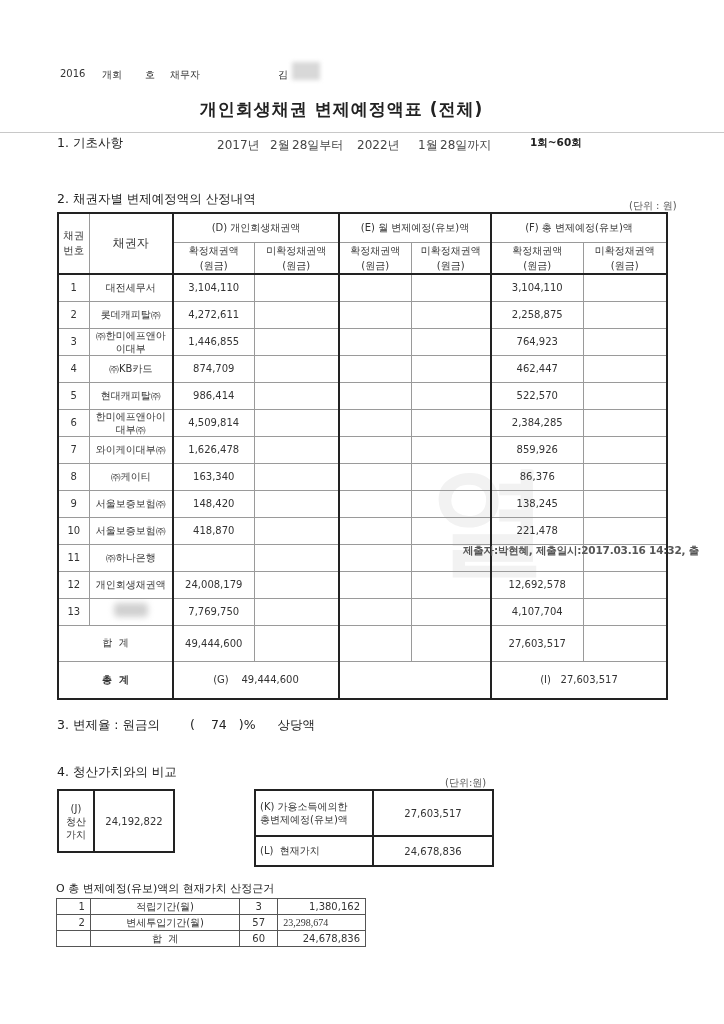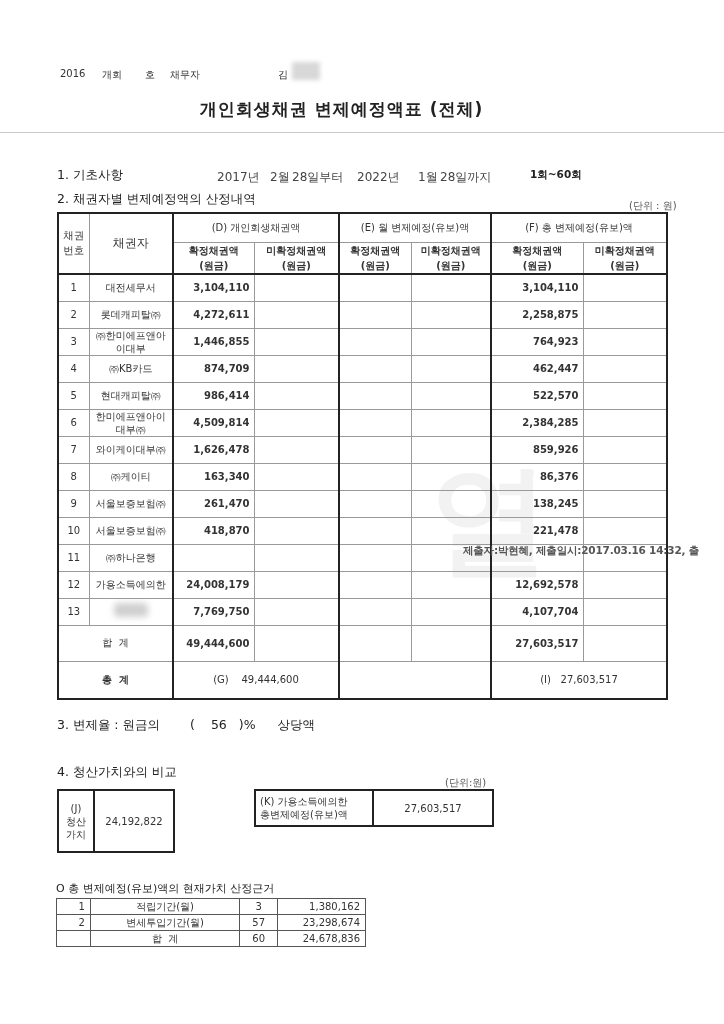--- a/index.html
+++ b/index.html
@@ -7,27 +7,27 @@
     width:724px; height:1024px; background:#ffffff; position:relative; overflow:hidden;
     font-family:"DejaVu Sans", "Liberation Sans", sans-serif; color:#2a2a2a;
   }
   .small { font-size:12px; color:#444; }
   .hdr-line { position:absolute; left:0; top:68px; font-size:10px; color:#333; }
   .hdr-line span { position:absolute; white-space:nowrap; }
   .blur { position:absolute; left:292px; top:62px; width:28px; height:18px; background:#d8d8d8; filter:blur(2px); }
   .title { position:absolute; left:0; width:683px; top:98px; text-align:center; font-size:17px; font-weight:bold; color:#222; letter-spacing:1px; }
   .rule { position:absolute; left:0; width:724px; top:132px; height:1px; background:#c8c8c8; }
   .sec1 { position:absolute; top:135px; font-size:12px; color:#222; }
-  .sec1 span { position:absolute; white-space:nowrap;margin-top:32px; }
+  .sec1 span { position:absolute; white-space:nowrap; }
   .sec-title { position:absolute; font-size:12.5px; color:#222; white-space:nowrap; }
   .unit { position:absolute; font-size:10px; color:#555; white-space:nowrap; }
 
   table.main { position:absolute; left:57px; top:212px; border-collapse:collapse; width:609px; border:2px solid #222; table-layout:fixed; }
   table.main td { border:1px solid #9a9a9a; font-size:10px; color:#333; height:26px; padding:0 4px; text-align:center; overflow:hidden; }
-  table.main td.num { text-align:right;font-weight:bold; }
+  table.main td.num { text-align:center; }
   table.main tr.head td { background:#fff; line-height:15px; }
   table.main .b-left { border-left:2px solid #222; }
   table.main .b-bottom-thick { border-bottom:2px solid #222; }
   table.main td.nm { line-height:13px; }
   .blurname { display:inline-block; width:34px; height:14px; background:#d0d0d0; filter:blur(3px); border-radius:4px; }
 
   .stamp { position:absolute; left:463px; top:544px; font-size:10.5px; font-weight:bold; color:#555; white-space:nowrap; letter-spacing:-0.2px; }
 
   .wm { position:absolute; font-size:120px; color:#f2f2f2; font-weight:bold; }
 
@@ -80,21 +80,21 @@
   </colgroup>
   <tbody>
       <tr class="head" style="height:29px;">
     <td rowspan="2" style="white-space:pre-line; font-size:10.5px;">채권
 번호</td>
     <td rowspan="2" style="font-size:12px;">채권자</td>
     <td colspan="2" class="b-left">(D) 개인회생채권액</td>
     <td colspan="2" class="b-left">(E) 월 변제예정(유보)액</td>
     <td colspan="2" class="b-left">(F) 총 변제예정(유보)액</td>
   </tr>
-  <tr class="head b-bottom-thick" style="height:23px;font-weight:bold;">
+  <tr class="head b-bottom-thick" style="height:23px;">
     <td class="b-left b-bottom-thick" style="white-space:pre-line;">확정채권액
 (원금)</td>
     <td class="b-bottom-thick" style="white-space:pre-line;">미확정채권액
 (원금)</td>
     <td class="b-left b-bottom-thick" style="white-space:pre-line;">확정채권액
 (원금)</td>
     <td class="b-bottom-thick" style="white-space:pre-line;">미확정채권액
 (원금)</td>
     <td class="b-left b-bottom-thick" style="white-space:pre-line;">확정채권액
 (원금)</td>
@@ -179,21 +179,21 @@
         <td class="num b-left">163,340</td>
         <td></td>
         <td class="b-left"></td>
         <td></td>
         <td class="num b-left">86,376</td>
         <td></td>
       </tr>
       <tr style="height: 26.5px;">
         <td>9</td>
         <td class="nm">서울보증보험㈜</td>
-        <td class="num b-left">261,470</td>
+        <td class="num b-left">148,420</td>
         <td></td>
         <td class="b-left"></td>
         <td></td>
         <td class="num b-left">138,245</td>
         <td></td>
       </tr>
       <tr style="height: 26.5px;">
         <td>10</td>
         <td class="nm">서울보증보험㈜</td>
         <td class="num b-left">418,870</td>
@@ -208,21 +208,21 @@
         <td class="nm">㈜하나은행</td>
         <td class="num b-left"></td>
         <td></td>
         <td class="b-left"></td>
         <td></td>
         <td class="num b-left"></td>
         <td></td>
       </tr>
       <tr style="height: 26.5px;">
         <td>12</td>
-        <td class="nm">가용소득에의한</td>
+        <td class="nm">개인회생채권액</td>
         <td class="num b-left">24,008,179</td>
         <td></td>
         <td class="b-left"></td>
         <td></td>
         <td class="num b-left">12,692,578</td>
         <td></td>
       </tr>
       <tr style="height: 26.5px;">
         <td>13</td>
         <td class="nm"><span class="blurname"></span></td>
@@ -259,21 +259,21 @@
 </tbody>
   </table>
 
 <div class="stamp">제출자:박현혜, 제출일시:2017.03.16 14:32, 출</div>
 
 <div class="sec-title" style="left:57px; top:717px;">
   <span>3. 변제율 : 원금의</span>
   <span style="display:inline-block; width:22px;"></span>
   <span>(</span>
   <span style="display:inline-block; width:8px;"></span>
-  <span>56</span>
+  <span>74</span>
   <span style="display:inline-block; width:4px;"></span>
   <span>)%</span>
   <span style="display:inline-block; width:14px;"></span>
   <span>상당액</span>
 </div>
 
 <div class="sec-title" style="left:57px; top:764px;">4. 청산가치와의 비교</div>
 <div class="unit" style="left:445px; top:776px;">(단위:원)</div>
 
 <table class="box" style="left:57px; top:789px; width:118px; height:64px;">
@@ -282,24 +282,28 @@
     <td style="white-space:pre-line; width:26px; line-height:13px; border-right:2px solid #222;">(J)
 청산
 가치</td>
     <td>24,192,822</td>
   </tr>
 </tbody>
   </table>
 
 <table class="box" style="left:254px; top:789px; width:240px;">
   <tbody>
-      <tr style="height:36px;">
+      <tr style="height:46px;">
     <td style="white-space:pre-line; text-align:left; width:108px; line-height:13px; border-right:2px solid #222; border-bottom:2px solid #222;">(K) 가용소득에의한
 총변제예정(유보)액</td>
     <td style="border-bottom:2px solid #222;">27,603,517</td>
+  </tr>
+  <tr style="height:30px;">
+    <td style="text-align:left; white-space:pre; border-right:2px solid #222;">(L)  현재가치</td>
+    <td>24,678,836</td>
   </tr>
 </tbody>
   </table>
 
 <div class="sec-title" style="left:56px; top:881px; font-size:11px;">O 총 변제예정(유보)액의 현재가치 산정근거</div>
 <table class="basis">
   <colgroup>
       <col style="width:34px">
       <col style="width:150px">
       <col style="width:38px">
@@ -309,21 +313,21 @@
       <tr>
         <td style="text-align: right;">1</td>
         <td style="text-align: center; white-space: pre;">적립기간(월)</td>
         <td style="text-align: center;">3</td>
         <td style="text-align: right;">1,380,162</td>
       </tr>
       <tr>
         <td style="text-align: right;">2</td>
         <td style="text-align: center; white-space: pre;">변세투입기간(월)</td>
         <td style="text-align: center;">57</td>
-        <td style="text-align: right;">23,298,674</td>
+        <td style="text-align: left; font-family: Liberation Serif, serif;">23,298,674</td>
       </tr>
       <tr>
         <td style="text-align: right;"></td>
         <td style="text-align: center; white-space: pre;">합  계</td>
         <td style="text-align: center;">60</td>
         <td style="text-align: right;">24,678,836</td>
       </tr>
     </tbody>
 </table>
 

